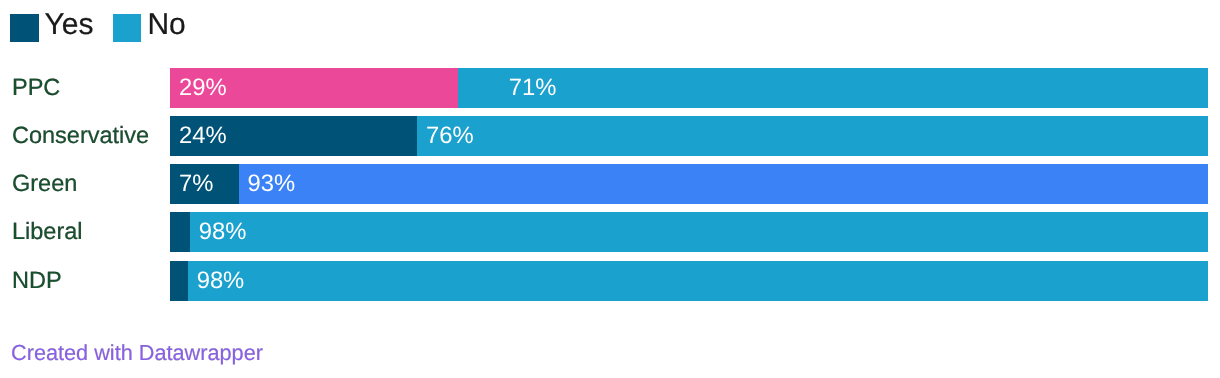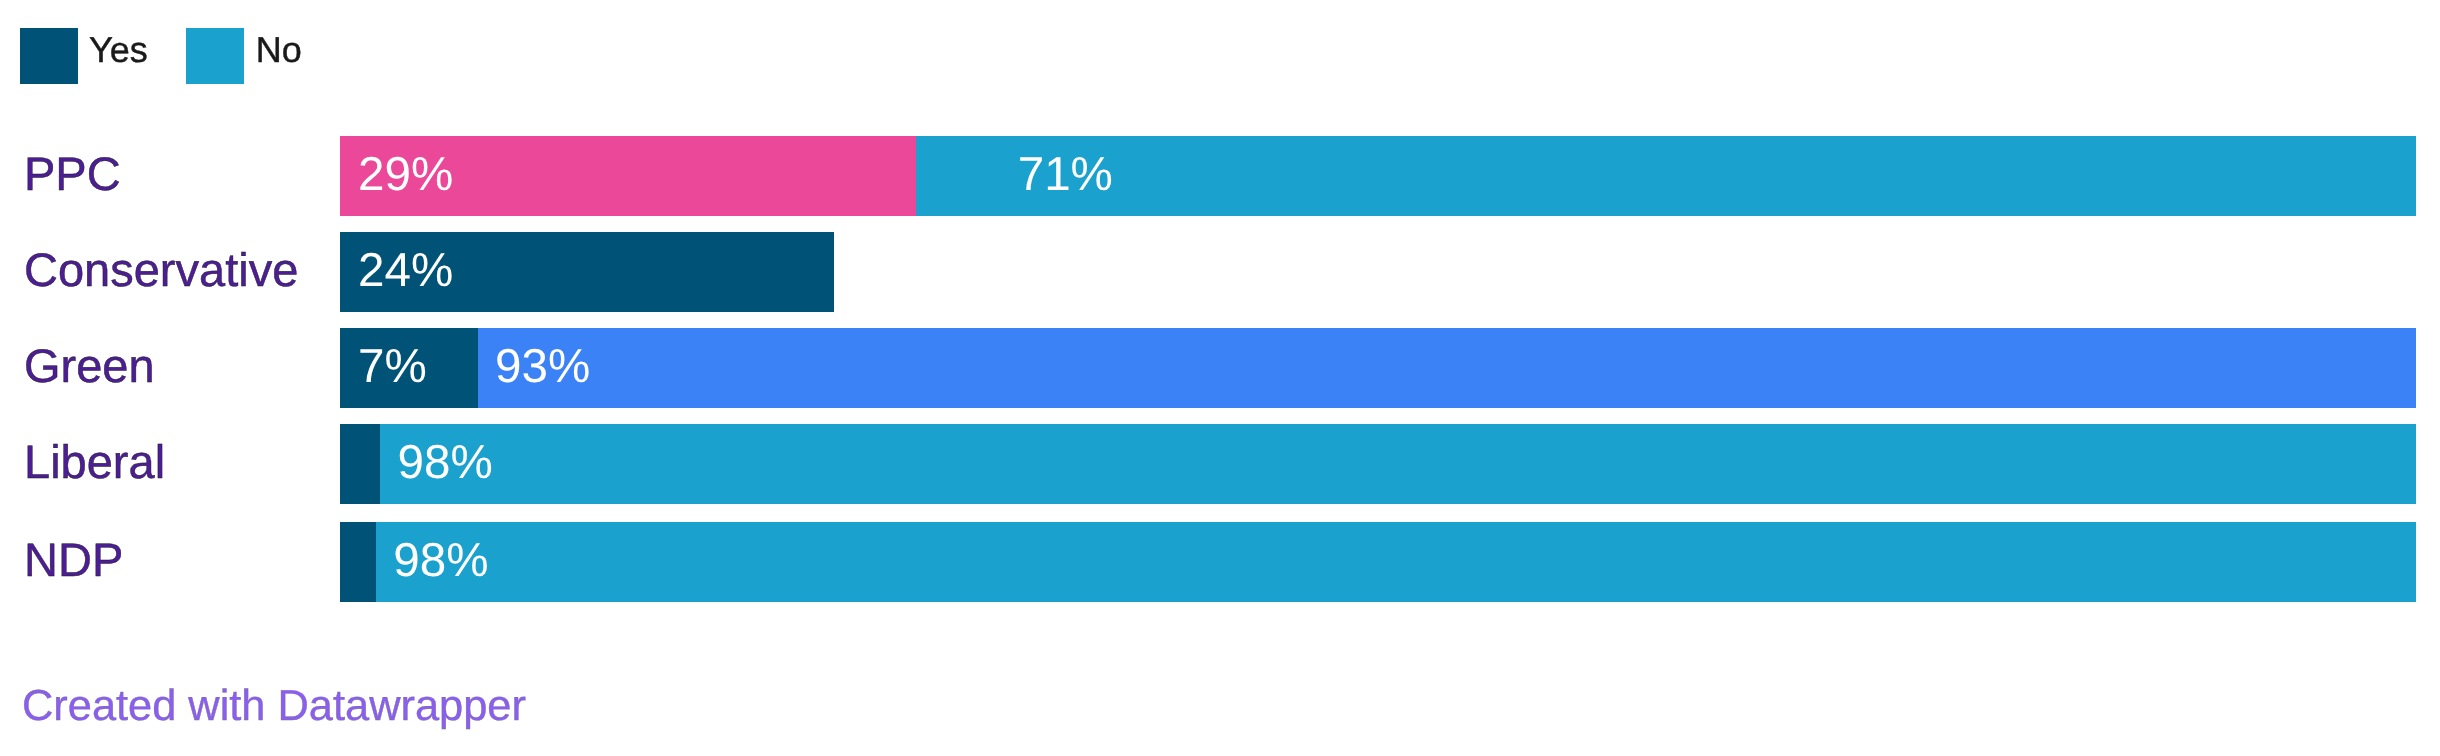--- a/index.html
+++ b/index.html
@@ -1,25 +1,25 @@
 <!DOCTYPE html>
 <html><head>
 <meta charset="utf-8">
 <style>
   html,body{margin:0;padding:0;}
   body{width:1220px;height:378px;background:#ffffff;font-family:"Liberation Sans",sans-serif;-webkit-font-smoothing:antialiased;text-rendering:geometricPrecision;}
   .chart{position:relative;width:1220px;height:378px;overflow:hidden;transform:translateZ(0);will-change:transform;}
   .legend{position:absolute;left:10px;top:13.7px;display:flex;align-items:center;}
   .legend-item{display:flex;align-items:center;}
   .legend-swatch{width:28.5px;height:28.1px;}
-  .legend-label{font-size:18px;color:#1a1a1a;line-height:28.1px;margin-left:6px;position:relative;top:-2.5px;-webkit-text-stroke:0.22px #1a1a1a;}
+  .legend-label{font-size:30px;color:#1a1a1a;line-height:28.1px;margin-left:6px;position:relative;top:-2.5px;-webkit-text-stroke:0.22px #1a1a1a;}
   .legend-item + .legend-item{margin-left:19.5px;text-align:right;}
   .rows{position:absolute;left:0;top:67.6px;}
   .row{position:relative;height:40px;margin-bottom:8.3px;}
-  .row-label{position:absolute;left:12px;top:-1px;height:40px;line-height:40px;font-size:23.5px;color:#4c1d95;white-space:nowrap;-webkit-text-stroke:0.22px #1a1a1a;}
+  .row-label{position:absolute;left:12px;top:-1px;height:40px;line-height:40px;font-size:23.5px;color:#14532d;white-space:nowrap;-webkit-text-stroke:0.22px #1a1a1a;}
   .bar{position:absolute;left:170px;top:0;height:40px;width:1038px;display:flex;}
   .seg{height:40px;display:flex;align-items:center;overflow:hidden;}
   .seg-label{font-size:23.8px;color:#ffffff;margin-left:9px;white-space:nowrap;}
   .footer{position:absolute;left:11px;top:340px;font-size:21.7px;color:#8b5cf6;-webkit-text-stroke:0.2px #777777;}
 </style>
 </head>
 <body>
 
 <div class="chart">
   <div class="legend">
@@ -43,20 +43,23 @@
           <div class="seg" style="background: rgb(27, 161, 206); width: 71.1%; padding-left: 42px;">
             <span class="seg-label">71%</span>
           </div>
         </div>
       </div>
       <div class="row">
         <div class="row-label">Conservative</div>
         <div class="bar">
           <div class="seg" style="background: rgb(0, 83, 119); width: 23.8%;">
             <span class="seg-label">24%</span>
+          </div>
+          <div class="seg" style="background: rgb(27, 161, 206); width: 76.2%;">
+            <span class="seg-label">76%</span>
           </div>
         </div>
       </div>
       <div class="row">
         <div class="row-label">Green</div>
         <div class="bar">
           <div class="seg" style="background: rgb(0, 83, 119); width: 6.6%;">
             <span class="seg-label">7%</span>
           </div>
           <div class="seg" style="background: #3b82f6; width: 93.4%;">

